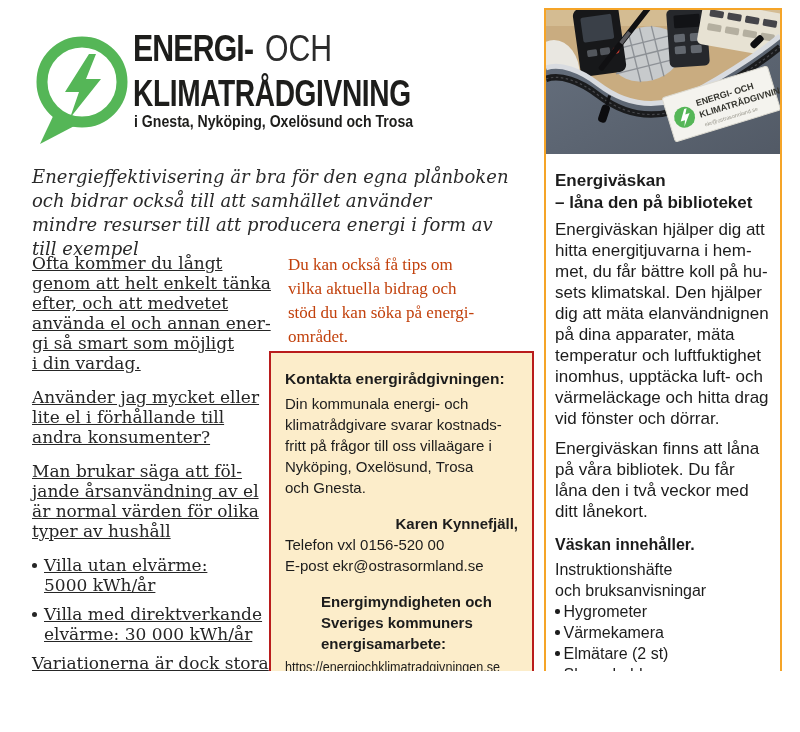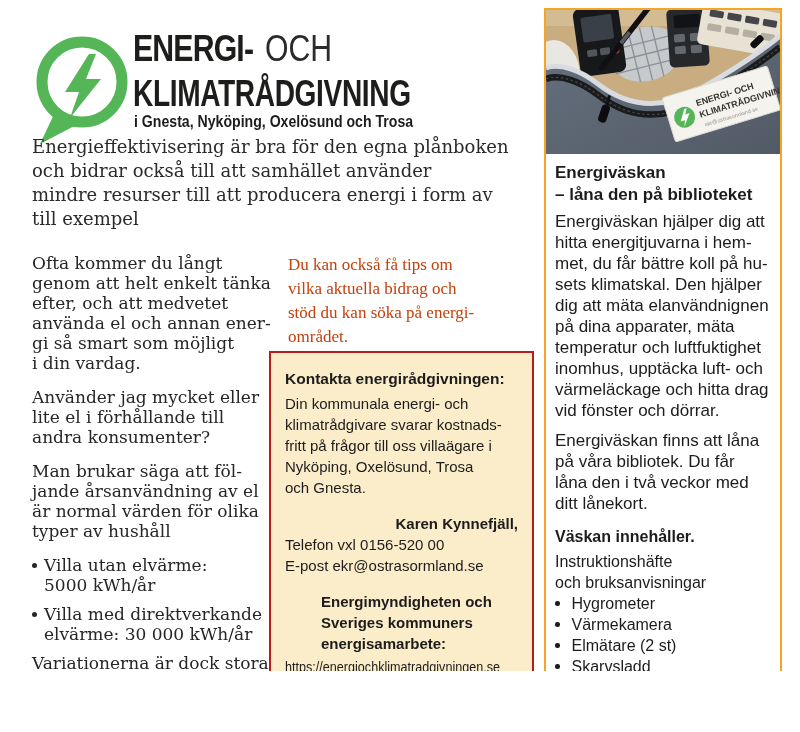--- a/index.html
+++ b/index.html
@@ -14,25 +14,25 @@
   .title-line1 .tl-bold{font-weight:700;letter-spacing:-1px;}
   .title-line1 .tl-light{font-weight:400;margin-left:14px;letter-spacing:0;color:#2b2b2b;}
   .title-line2{position:absolute;left:133px;top:75px;white-space:nowrap;
                font-family:"Liberation Sans",sans-serif;font-size:37px;line-height:37px;font-weight:700;
                letter-spacing:-0.5px;transform:scaleX(0.76);transform-origin:0 0;color:#1d1d1b;}
   .subtitle{position:absolute;left:134px;top:112px;white-space:nowrap;
             font-family:"Liberation Sans",sans-serif;font-size:17px;font-weight:700;
             transform:scaleX(0.83);transform-origin:0 0;color:#1d1d1b;}
 
   
-  .intro{position:absolute;left:32px;top:135px;width:490px;
-         font-size:18px;line-height:24px;color:#2a2a2a;white-space:pre-line;}
-
-  
-  .col-left{position:absolute;left:32px;top:253px;width:262px;font-size:17px;line-height:20px;color:#262626;}
+  .intro{position:absolute;left:32px;top:165px;width:490px;
+         font-style:italic;font-size:18px;line-height:24px;color:#2a2a2a;white-space:pre-line;}
+
+  
+  .col-left{position:absolute;left:32px;top:253px;width:262px;font-size:17px;line-height:20px;color:#262626;text-decoration:underline;}
   .col-left p{margin:0 0 14px 0;white-space:pre-line;}
   .col-left ul{list-style:none;margin:0 0 8px 0;padding:0;}
   .col-left li{display:flex;gap:7px;margin:0 0 9px 0;}
   .dot{flex:none;width:5px;height:5px;border-radius:50%;background:#262626;margin-top:8px;}
   .btxt{white-space:pre-line;}
 
   .col-mid{position:absolute;left:288px;top:253px;width:240px;font-size:17px;line-height:24px;color:#c2410c;font-family:Liberation Serif, serif;}
   .col-mid p{margin:0;white-space:pre-line;}
 
   
@@ -45,27 +45,27 @@
   .contact-box .cb-name{font-weight:700;text-align:right;}
   .contact-box .cb-partner{margin-top:15px;font-weight:700;white-space:pre-line;margin-left:36px;}
   .contact-box .cb-url{display:inline-block;font-size:14px;margin-top:3px;color:#1c1c1c;text-decoration:none;
                        transform:scaleX(0.90);transform-origin:0 0;white-space:nowrap;}
 
   
   .right-box{position:absolute;left:544px;top:8px;width:238px;height:686px;box-sizing:border-box;
              background:#ffffff;border:2px solid #f5a428;
              font-family:"Liberation Sans",sans-serif;color:#1c1c1c;}
   .photo{display:block;width:234px;height:144px;}
-  .rb-inner{padding:8px 9px 0 9px;}
+  .rb-inner{padding:16px 9px 0 9px;}
   .rb-head{font-weight:700;font-size:17px;line-height:22px;white-space:pre-line;margin:0 0 5px 0;}
   .rb-p{font-size:17px;line-height:21px;white-space:pre-line;margin:0 0 9px 0;}
   .rb-contents-head{font-weight:700;font-size:16px;line-height:21px;margin:12px 0 4px 0;}
   .rb-contents-intro{font-size:16px;line-height:21px;white-space:pre-line;}
   .rb-items{list-style:none;margin:0;padding:0;}
-  .rb-items li{display:flex;gap:12px;font-size:16px;line-height:21px;}
+  .rb-items li{display:flex;gap:4px;font-size:16px;line-height:21px;}
   .rb-items .dot{width:4.5px;height:4.5px;margin-top:8px;background:#1c1c1c;}
 </style>
 </head>
 <body>
 
 <div class="page">
 
   <svg class="logo" viewBox="0 0 104 112">
     <circle cx="48" cy="46" r="40" fill="none" stroke="#55b657" stroke-width="11"></circle>
     <path d="M22,74 L6,108 L46,87 Z" fill="#55b657"></path>

